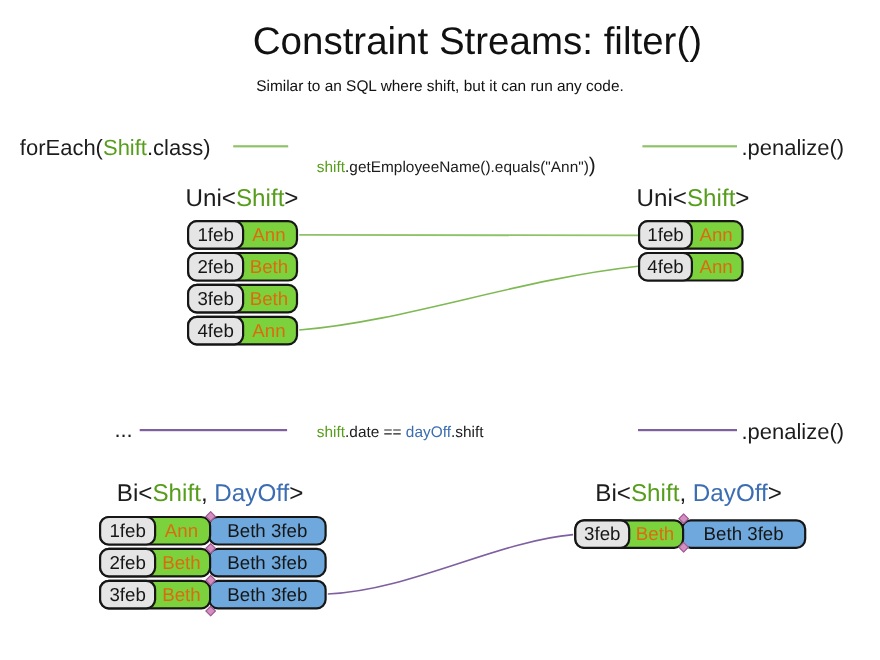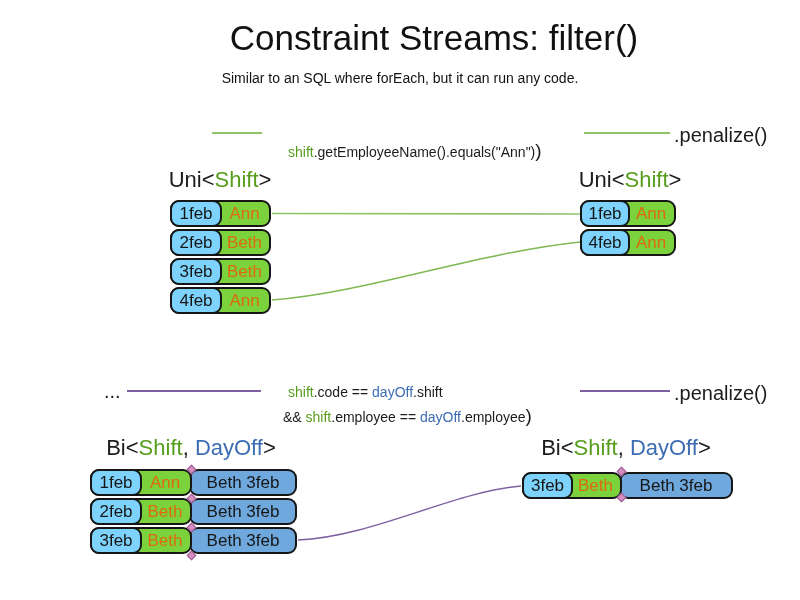--- a/index.html
+++ b/index.html
@@ -14,21 +14,21 @@
   .green-text{color:#579d1c;}
   .blue-text{color:#3c6db3;}
   .hline{position:absolute;z-index:0;}
   .hline.green{height:2px;background:#8fc36a;}
   .hline.purple{height:2px;background:#7e5fa0;}
   .big-close{font-size:19px;}
   .table-title{position:absolute;text-align:center;font-size:22px;line-height:22px;white-space:nowrap;}
   .svg-layer{position:absolute;left:0;top:0;z-index:0;}
   .shift-row{position:absolute;height:27px;background:#7bd23d;border:2px solid #161616;
              border-radius:9px;box-sizing:border-box;display:flex;align-items:stretch;z-index:1;}
-  .date-cell{margin:-2px;border:2px solid #161616;border-radius:9px;background:#7dd3fc;
+  .date-cell{margin:-2px;border:2px solid #161616;border-radius:9px;background:#e5e5e5;
              display:flex;align-items:center;justify-content:center;
              font-size:17px;color:#161616;box-sizing:border-box;z-index:2;}
   .name-cell{flex:1;display:flex;align-items:center;justify-content:center;
              font-size:17px;color:#dd6b0d;}
   .bi-row{position:absolute;display:flex;height:27px;z-index:1;}
   .bi-green{position:relative;height:27px;background:#7bd23d;border:2px solid #161616;
             border-radius:9px;box-sizing:border-box;display:flex;align-items:stretch;}
   .pair-cell{margin-left:-3px;height:27px;background:#6fa8dc;border:2px solid #161616;
              border-radius:9px;box-sizing:border-box;display:flex;align-items:center;
              justify-content:center;font-size:17px;color:#161616;}
@@ -40,22 +40,23 @@
 
 <div class="canvas">
 
   <svg class="svg-layer" width="800" height="600">
     <path d="M272,213.5 L580,214" stroke="#8fc36a" stroke-width="1.7" fill="none"></path>
     <path d="M272,300 C370,292 470,254 580,242" stroke="#7fb954" stroke-width="1.5" fill="none"></path>
     <path d="M298,540 C372,537 452,492 521,486" stroke="#7e5fa0" stroke-width="1.5" fill="none"></path>
   </svg>
 
   <div class="title">Constraint Streams: filter()</div>
-  <div class="subtitle">Similar to an SQL where forEach, but it can run any code.</div>
+  <div class="subtitle">Similar to an SQL where shift, but it can run any code.</div>
 
+  <div class="abs code20" style="left:18px;top:124px"><span>forEach(</span><span class="green-text">Shift</span><span>.class)</span></div>
 
   <div class="hline green" style="left:212px;top:132px;width:50px"></div>
 
 
   <div class="abs code14" style="left:288px;top:141px;line-height:20px;white-space:nowrap"><span class="green-text">shift</span><span>.getEmployeeName().equals("Ann")</span><span class="big-close">)</span></div>
 
   <div class="hline green" style="left:584px;top:132px;width:86px"></div>
 
   <div class="abs code20" style="left:674px;top:124px">.penalize()</div>
 
@@ -87,23 +88,22 @@
   <div class="shift-row" style="left:580px;top:229px;width:96px">
     <div class="date-cell" style="width:50px">4feb</div>
     <div class="name-cell">Ann</div>
   </div>
 
   <div class="abs code20" style="left:104px;top:380px">...</div>
 
   <div class="hline purple" style="left:127px;top:390px;width:134px"></div>
 
 
-  <div class="abs code14" style="left:288px;top:384px;white-space:nowrap"><span class="green-text">shift</span><span>.code == </span><span class="blue-text">dayOff</span><span>.shift</span></div>
+  <div class="abs code14" style="left:288px;top:384px;white-space:nowrap"><span class="green-text">shift</span><span>.date == </span><span class="blue-text">dayOff</span><span>.shift</span></div>
 
-  <div class="abs code14" style="left:283px;top:406px;line-height:20px;white-space:nowrap"><span>&amp;&amp; </span><span class="green-text">shift</span><span>.employee == </span><span class="blue-text">dayOff</span><span>.employee</span><span class="big-close">)</span></div>
 
   <div class="hline purple" style="left:580px;top:390px;width:90px"></div>
 
   <div class="abs code20" style="left:674px;top:382px">.penalize()</div>
 
   <div class="table-title" style="left:86px;top:437px;width:210px"><span>Bi&lt;</span><span class="green-text">Shift</span><span>, </span><span class="blue-text">DayOff</span><span>&gt;</span></div>
 
   <div class="table-title" style="left:517px;top:437px;width:218px"><span>Bi&lt;</span><span class="green-text">Shift</span><span>, </span><span class="blue-text">DayOff</span><span>&gt;</span></div>
 
   <div class="bi-row" style="left:90px;top:469px">

